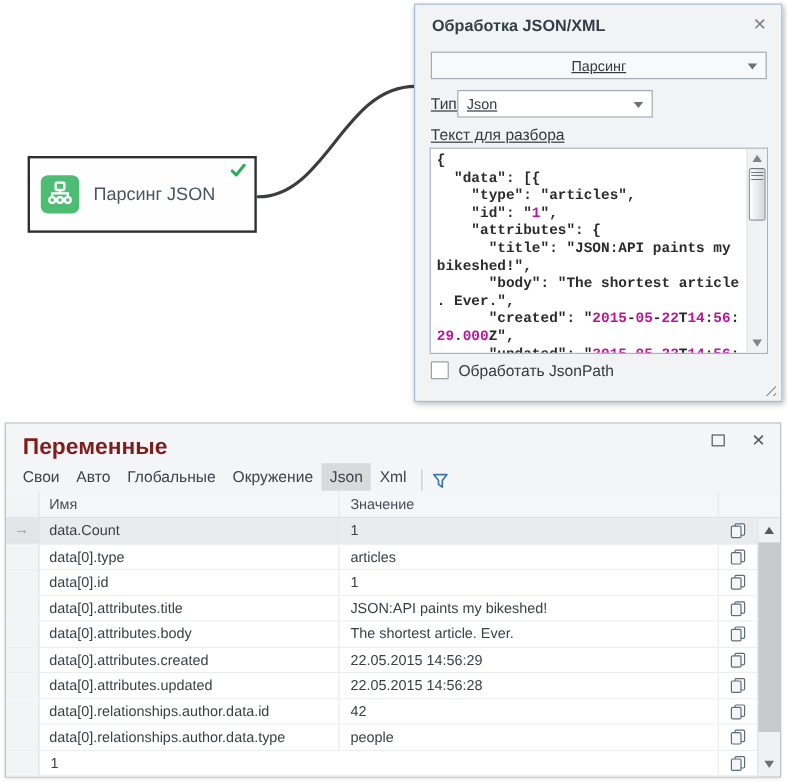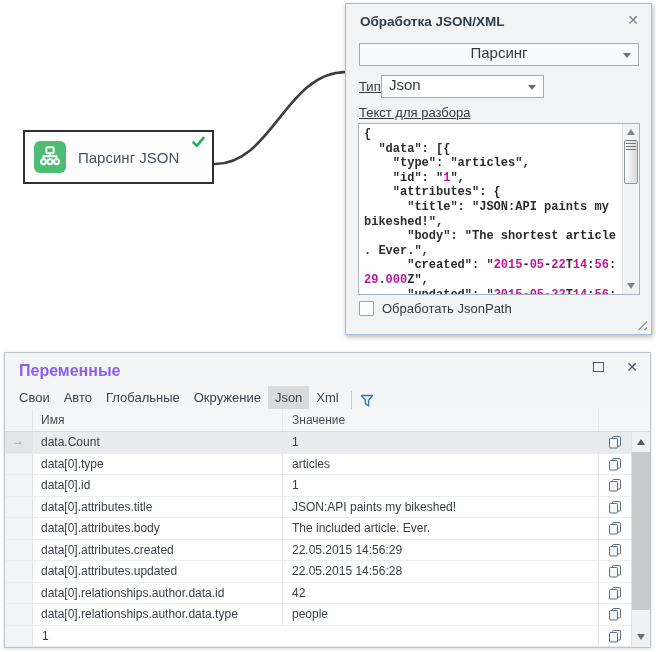--- a/index.html
+++ b/index.html
@@ -1,33 +1,33 @@
 <!DOCTYPE html>
 <html><head>
 <meta charset="utf-8">
 <style>
   * { margin:0; padding:0; box-sizing:border-box; }
   body { width:656px; height:652px; background:#fff; font-family:"Liberation Sans", sans-serif; }
   .root { position:relative; width:656px; height:652px; background:#fff; overflow:hidden; }
 
   
-  .node { position:absolute; left:23px; top:130px; width:191px; height:54px;
+  .node { position:absolute; left:23px; top:130px; width:191px; height:64px;
           background:#fdfefd; border:2px solid #2e3032; display:flex; align-items:center; padding-left:9px; }
   .node-icon { width:32px; height:32px; background:#4dbd74; border-radius:6px; display:flex; align-items:center; justify-content:center; }
   .node-label { margin-left:12px; font-size:15px; color:#49545c; }
   .node-check { position:absolute; right:7px; top:4px; }
 
   .connector-svg { position:absolute; left:210px; top:60px; }
 
   
   .dialog { position:absolute; left:345px; top:3px; width:307px; height:332px;
             background:#f2f3f5; border:1px solid #a9bdd4; box-shadow:1px 2px 5px rgba(0,0,0,.28); }
   .dlg-title { position:absolute; left:14px; top:10px; font-size:13.5px; font-weight:bold; color:#323e49; }
   .dlg-close { position:absolute; right:12px; top:8px; font-size:14px; color:#77828c; cursor:default; }
-  .combo { position:absolute; height:23px; background:#f8f9fa; border:1px solid #a5abb2; display:flex; font-size:15px; color:#333a40; }
+  .combo { position:absolute; height:23px; background:#f8f9fa; border:1px solid #a5abb2; display:flex; align-items:center; font-size:12px; color:#333a40;text-decoration:underline; }
   .combo .arr { position:absolute; right:7px; top:9px; width:0; height:0;
                 border-left:4px solid transparent; border-right:4px solid transparent; border-top:5px solid #6a7076; }
   .combo-mode { left:13px; top:39px; width:280px; justify-content:center; }
   .combo-type { left:35px; top:71px; width:163px; background:#fff; padding-left:7px; }
   .lbl-link { font-size:13px; color:#333a40; text-decoration:underline; }
   .lbl-type { position:absolute; left:13px; top:75px; }
   .lbl-text { position:absolute; left:13px; top:101px; }
   .jsonbox { position:absolute; left:12px; top:119px; width:282px; height:172px;
              background:#fff; border:1px solid #a9b2bb; display:flex; overflow:hidden; }
   .jsonbox pre { flex:1; padding:3px 2px 0 5px; font-family:"Liberation Mono","DejaVu Sans Mono",monospace;
@@ -45,21 +45,21 @@
   .chkrow { position:absolute; left:13px; top:297px; display:flex; align-items:center; }
   .chkbox { width:15px; height:15px; background:#fff; border:1px solid #9aa2ab; border-radius:1px; }
   .chklbl { margin-left:8px; font-size:13px; color:#333a40; }
   .grip-resize { position:absolute; right:4px; bottom:4px; width:12px; height:12px;
     background:repeating-linear-gradient(135deg, transparent 0 2.5px, #9aa2aa 2.5px 4px);
     clip-path:polygon(100% 0, 100% 100%, 0 100%); }
 
   
   .vars { position:absolute; left:4px; top:352px; width:647px; height:296px;
           background:#f4f5f7; border:1px solid #bdc4cb; box-shadow:0 1px 3px rgba(0,0,0,.15); }
-  .vars-title { position:absolute; left:14px; top:9px; font-size:16px; font-weight:bold; color:#8b5cf6; }
+  .vars-title { position:absolute; left:14px; top:9px; font-size:19px; font-weight:bold; color:#7f1d1d; }
   .win-btns { position:absolute; right:12px; top:8px; display:flex; align-items:center; gap:22px; }
   .btn-max { width:11px; height:10px; border:1.5px solid #4e5a66; }
   .btn-close { font-size:14px; color:#4e5a66; line-height:12px; }
   .tabbar { position:absolute; left:0; top:30px; width:100%; height:26px; display:flex; align-items:flex-end; padding-left:7px; }
   .tab { padding:4px 7px; font-size:13px; color:#3a444e; white-space:nowrap; }
   .tab.sel { background:#d8dadc; }
   .tab-sep { width:1px; height:18px; background:#c6ccd2; margin:0 7px 0 5px; }
 
   .table { position:absolute; left:0; top:56px; right:0; bottom:0; display:flex; flex-direction:column; overflow:hidden; }
   .thead { display:flex; height:23px; background:#f5f6f8; border-bottom:1px solid #d6dade; font-size:12px; color:#454d55; }
@@ -231,21 +231,21 @@
               <div class="c-copy">
                 <svg width="14" height="14" viewBox="0 0 14 14">
                   <rect x="4.5" y="1.5" width="8" height="9.5" rx="1" fill="#fcfdfe" stroke="#5d6c7c"></rect>
                   <rect x="1.5" y="3.5" width="8" height="9.5" rx="1" fill="#f4f6f8" stroke="#5d6c7c"></rect>
                 </svg>
               </div>
             </div>
             <div class="vrow">
               <div class="c-gutter"></div>
               <div class="c-name">data[0].attributes.body</div>
-              <div class="c-value">The included article. Ever.</div>
+              <div class="c-value">The shortest article. Ever.</div>
               <div class="c-copy">
                 <svg width="14" height="14" viewBox="0 0 14 14">
                   <rect x="4.5" y="1.5" width="8" height="9.5" rx="1" fill="#fcfdfe" stroke="#5d6c7c"></rect>
                   <rect x="1.5" y="3.5" width="8" height="9.5" rx="1" fill="#f4f6f8" stroke="#5d6c7c"></rect>
                 </svg>
               </div>
             </div>
             <div class="vrow">
               <div class="c-gutter"></div>
               <div class="c-name">data[0].attributes.created</div>

